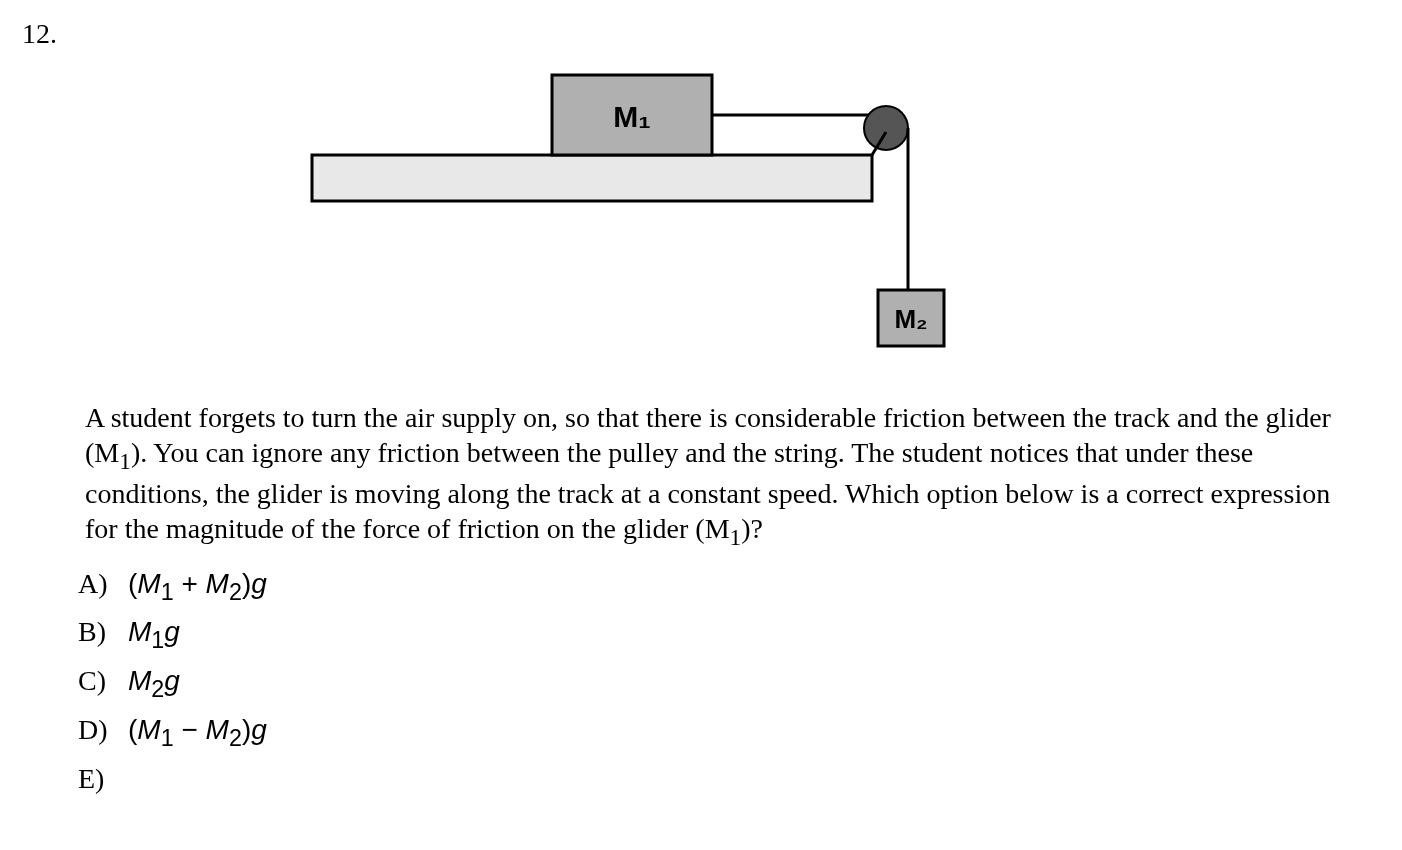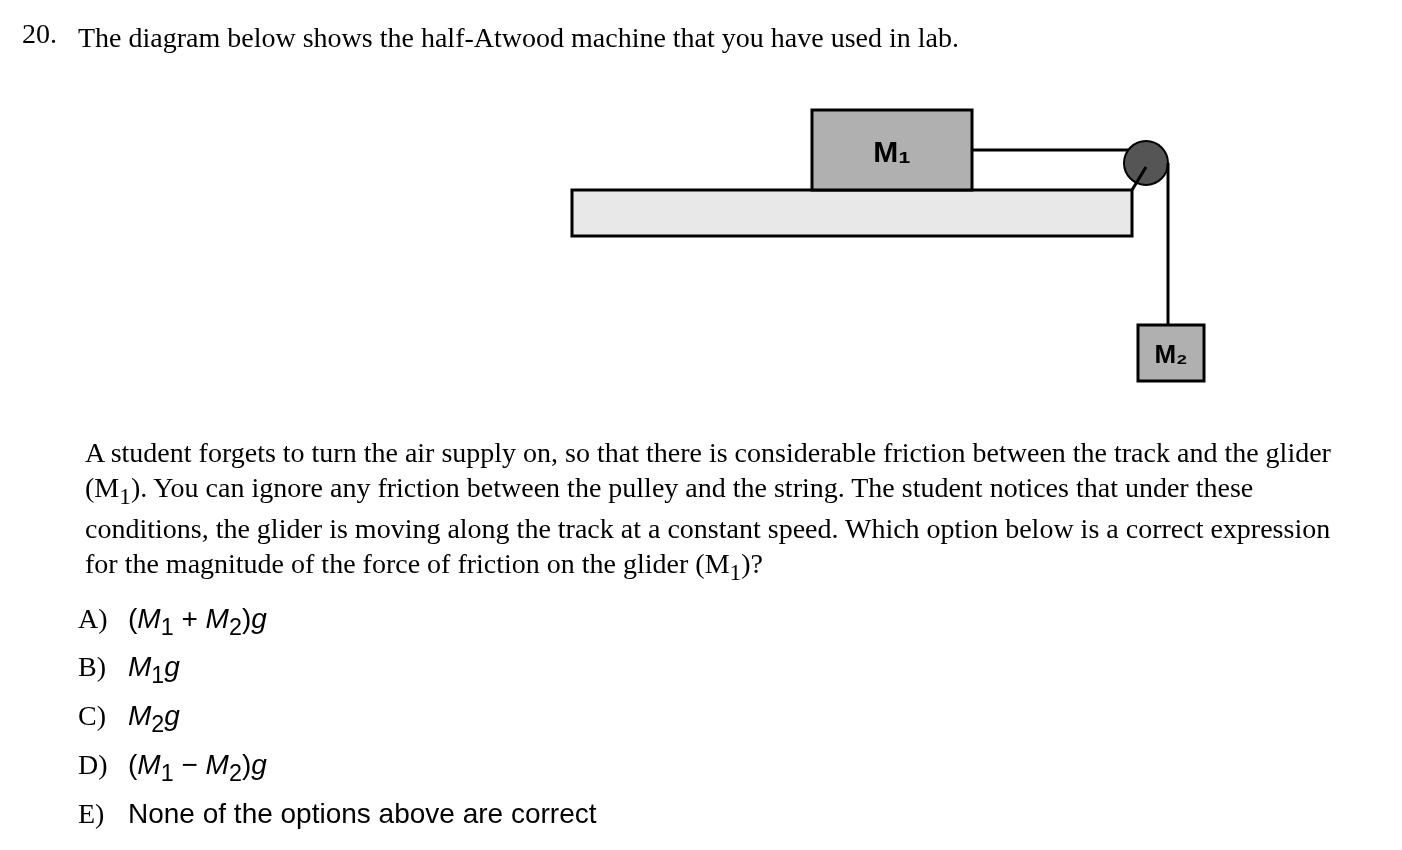--- a/index.html
+++ b/index.html
@@ -25,21 +25,21 @@
   }
   .qstem {
     margin-left: 56px;
     margin-top: 0;
     font-size: 28px;
     line-height: 1.25;
   }
   .diagram-wrap {
     width: 100%;
     display: flex;
-    justify-content: flex-end;
+    justify-content: center;
     margin: 40px 0 40px 0;
   }
   .body-text {
     margin-left: 63px;
     margin-right: 20px;
     font-size: 28px;
     line-height: 1.25;
   }
   .options {
     margin-left: 56px;
@@ -53,22 +53,21 @@
   }
   .opt-label {
     min-width: 36px;
   }
   .math { font-family: Liberation Sans, sans-serif; }
 </style>
 </head>
 <body>
 
 <div class="page">
-  <div class="qnum">20.</div>
-  <div class="qstem">The diagram below shows the half-Atwood machine that you have used in lab.</div>
+  <div class="qnum">12.</div>
 
   <div class="diagram-wrap">
     <svg width="820" height="300" viewBox="0 0 820 300">
 
       <rect x="30" y="95" width="560" height="46" stroke="#000" stroke-width="3" fill="#e8e8e8"></rect>
 
       <rect x="270" y="15" width="160" height="80" stroke="#000" stroke-width="3" fill="#b0b0b0"></rect>
       <text x="350" y="67" text-anchor="middle" font-family="Arial, sans-serif" font-weight="bold" font-size="30">M₁</text>
 
       <line x1="430" y1="55" x2="604" y2="55" stroke="#000" stroke-width="3"></line>
@@ -98,16 +97,15 @@
     <div class="option">
       <span class="opt-label">C)</span>
       <span class="math"><i>M</i><sub>2</sub><i>g</i></span>
     </div>
     <div class="option">
       <span class="opt-label">D)</span>
       <span class="math">(<i>M</i><sub>1</sub> − <i>M</i><sub>2</sub>)<i>g</i></span>
     </div>
     <div class="option">
       <span class="opt-label">E)</span>
-      <span class="math">None of the options above are correct</span>
     </div>
   </div>
 </div>
 
 </body></html>

